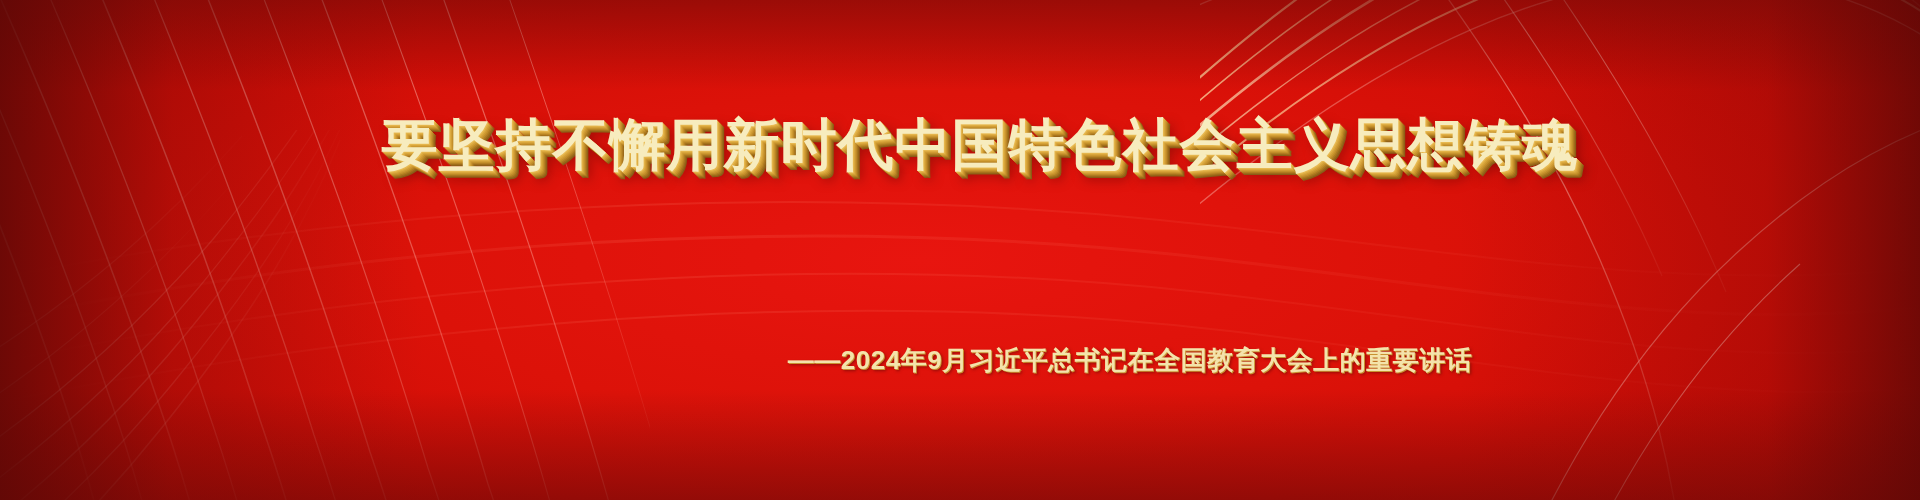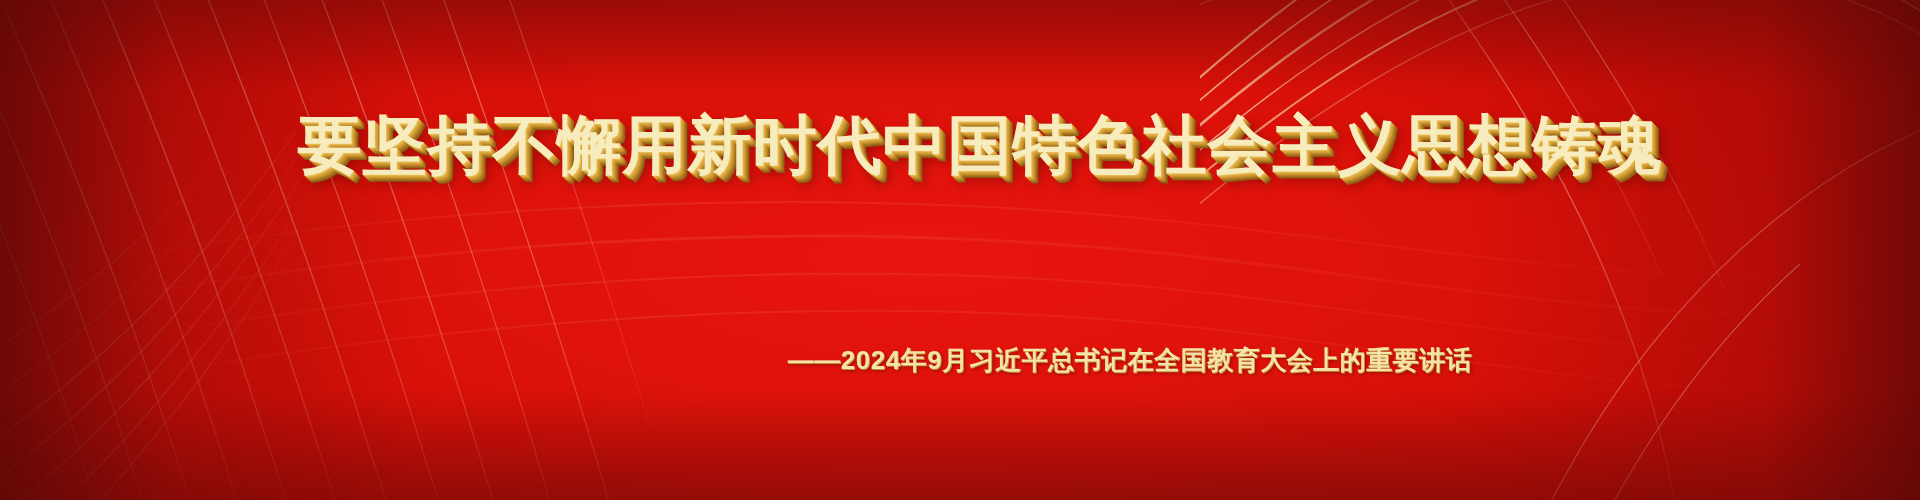--- a/index.html
+++ b/index.html
@@ -69,21 +69,21 @@
     z-index: 5;
   }
   .headline-block {
     position: absolute;
     left: 0;
     right: 0;
     top: 106px;
     text-align: center;
   }
   .headline {
-    font-size: 64px;
+    font-size: 56px;
     font-weight: bold;
     line-height: 78px;
     letter-spacing: 1px;
     color: #f7ecbe;
     white-space: nowrap;
     text-shadow:
        1px 1px 0 #e8b950,
        2px 2px 0 #dba93f,
        3px 3px 0 #cf9a33,
        4px 4px 0 #c08c29,

